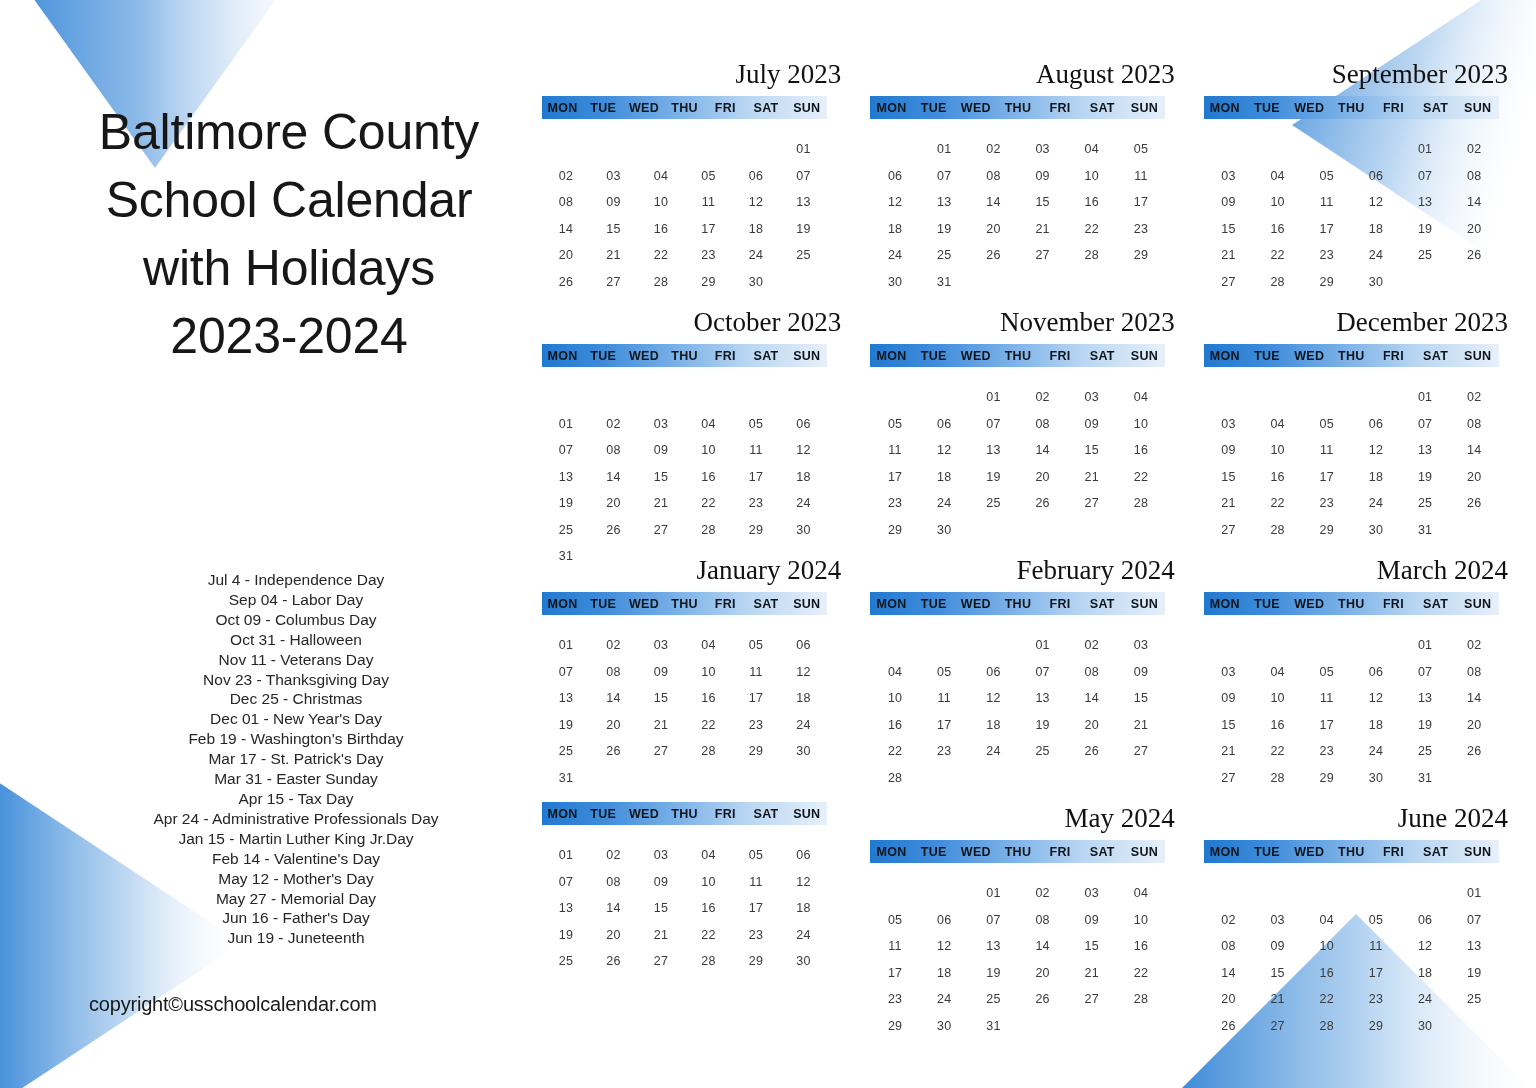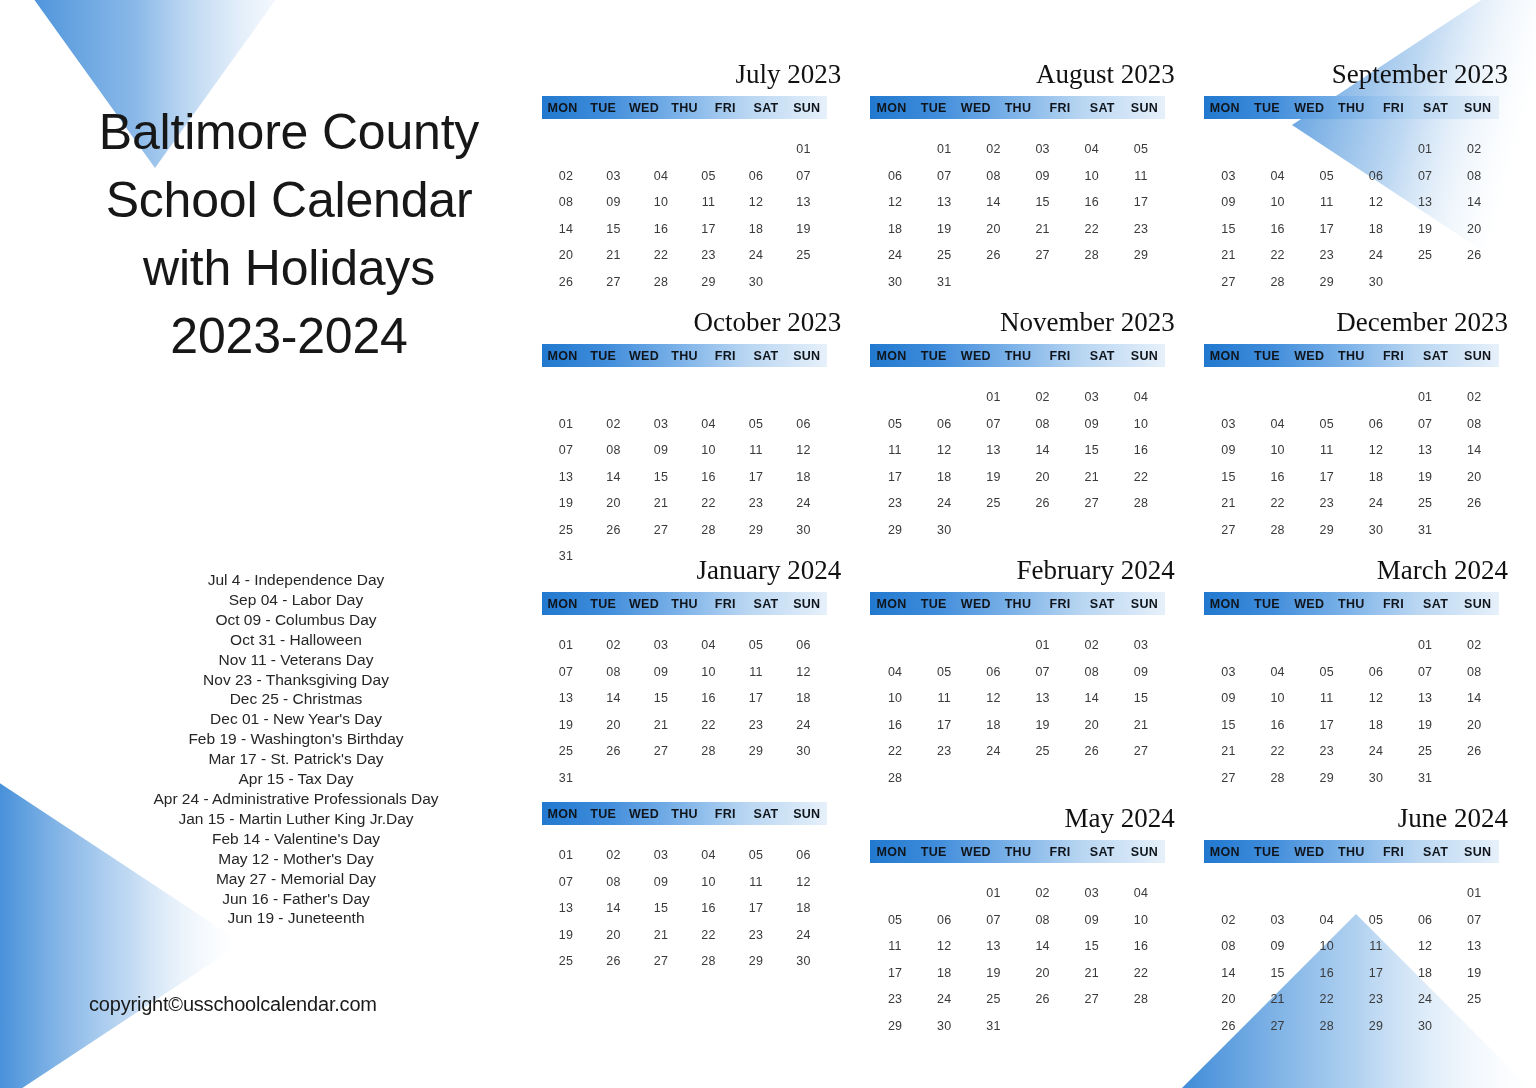--- a/index.html
+++ b/index.html
@@ -183,20 +183,21 @@
     <div class="holiday-item">Jul 4 - Independence Day</div>
     <div class="holiday-item">Sep 04 - Labor Day</div>
     <div class="holiday-item">Oct 09 - Columbus Day</div>
     <div class="holiday-item">Oct 31 - Halloween</div>
     <div class="holiday-item">Nov 11 - Veterans Day</div>
     <div class="holiday-item">Nov 23 - Thanksgiving Day</div>
     <div class="holiday-item">Dec 25 - Christmas</div>
     <div class="holiday-item">Dec 01 - New Year's Day</div>
     <div class="holiday-item">Feb 19 - Washington's Birthday</div>
     <div class="holiday-item">Mar 17 - St. Patrick's Day</div>
+    <div class="holiday-item">Mar 31 - Easter Sunday</div>
     <div class="holiday-item">Apr 15 - Tax Day</div>
     <div class="holiday-item">Apr 24 - Administrative Professionals Day</div>
     <div class="holiday-item">Jan 15 - Martin Luther King Jr.Day</div>
     <div class="holiday-item">Feb 14 - Valentine's Day</div>
     <div class="holiday-item">May 12 - Mother's Day</div>
     <div class="holiday-item">May 27 - Memorial Day</div>
     <div class="holiday-item">Jun 16 - Father's Day</div>
     <div class="holiday-item">Jun 19 - Juneteenth</div>
   </div>
 

